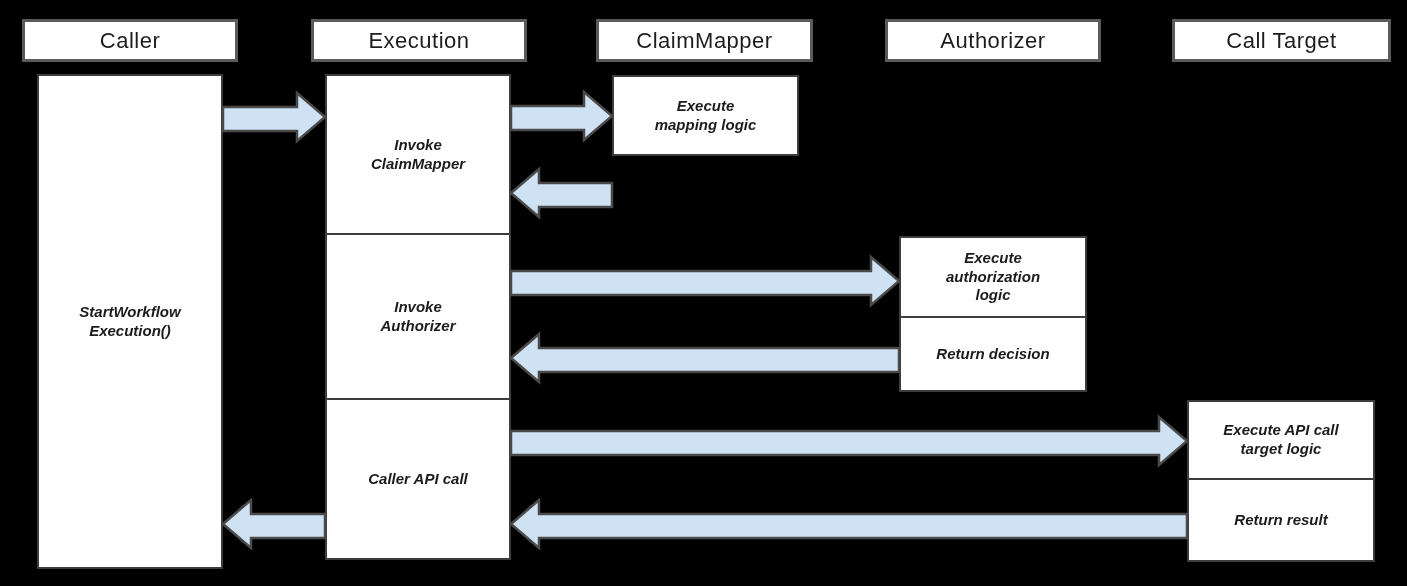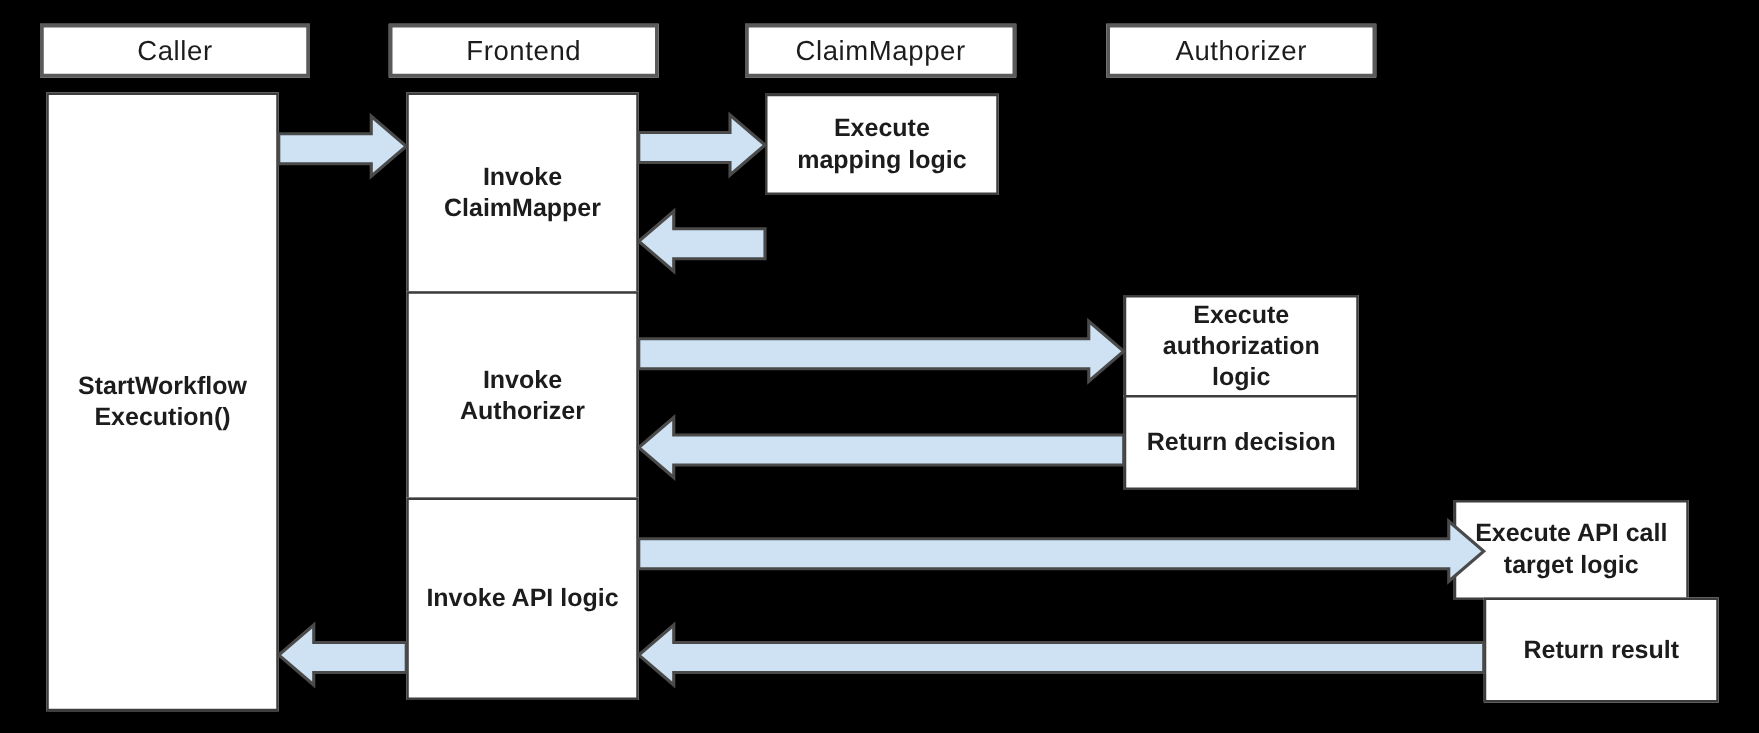--- a/index.html
+++ b/index.html
@@ -41,90 +41,94 @@
   .cell {
     position: absolute;
     background: var(--box-fill);
     border: 2px solid var(--box-border);
     display: flex;
     align-items: center;
     justify-content: center;
     text-align: center;
   }
   .cell-label {
-    font-size: 20px;
+    font-size: 15px;
     font-weight: 700;
     color: var(--text);
     line-height: 1.25;
     white-space: pre-line;
     padding: 0 6px;
+    font-style: italic;
   }
   #arrow-layer {
     position: absolute;
     left: 0; top: 0;
     width: 1407px;
     height: 586px;
     pointer-events: none;
   }
   .arrow {
     fill: var(--arrow-fill);
     stroke: var(--arrow-border);
     stroke-width: 2.5;
   }
 </style>
 </head>
 <body>
 
 <div id="canvas">
 
-  <div class="header" style="left:32px;width:216px">
+  <div class="header" style="left:22px;width:216px">
     <span class="header-label">Caller</span>
   </div>
   <div class="header" style="left:311px;width:216px">
-    <span class="header-label">Frontend</span>
+    <span class="header-label">Execution</span>
   </div>
   <div class="header" style="left:596px;width:217px">
     <span class="header-label">ClaimMapper</span>
   </div>
   <div class="header" style="left:885px;width:216px">
     <span class="header-label">Authorizer</span>
+  </div>
+  <div class="header" style="left:1172px;width:219px">
+    <span class="header-label">Call Target</span>
   </div>
 
   <div class="cell" style="left:37px;top:74px;width:186px;height:495px">
     <span class="cell-label">StartWorkflow
 Execution()</span>
   </div>
 
   <div class="cell" style="left:325px;top:74px;width:186px;height:161px">
     <span class="cell-label">Invoke
 ClaimMapper</span>
   </div>
   <div class="cell" style="left:325px;top:233px;width:186px;height:167px">
     <span class="cell-label">Invoke
 Authorizer</span>
   </div>
   <div class="cell" style="left:325px;top:398px;width:186px;height:162px">
-    <span class="cell-label">Invoke API logic</span>
+    <span class="cell-label">Caller API call</span>
   </div>
 
   <div class="cell" style="left:612px;top:75px;width:187px;height:81px">
     <span class="cell-label">Execute
 mapping logic</span>
   </div>
 
   <div class="cell" style="left:899px;top:236px;width:188px;height:82px">
     <span class="cell-label">Execute
 authorization
 logic</span>
   </div>
   <div class="cell" style="left:899px;top:316px;width:188px;height:76px">
     <span class="cell-label">Return decision</span>
   </div>
 
-  <div class="cell" style="left:1163px;top:400px;width:188px;height:80px">
+  <div class="cell" style="left:1187px;top:400px;width:188px;height:80px">
     <span class="cell-label">Execute API call
 target logic</span>
   </div>
   <div class="cell" style="left:1187px;top:478px;width:188px;height:84px">
     <span class="cell-label">Return result</span>
   </div>
 
   <svg id="arrow-layer" viewBox="0 0 1407 586" xmlns="http://www.w3.org/2000/svg">
     <polygon class="arrow" points="223,107 297,107 297,93 325,117 297,141 297,131 223,131"></polygon>
     <polygon class="arrow" points="511,106 584,106 584,92 612,116 584,140 584,130 511,130"></polygon>

